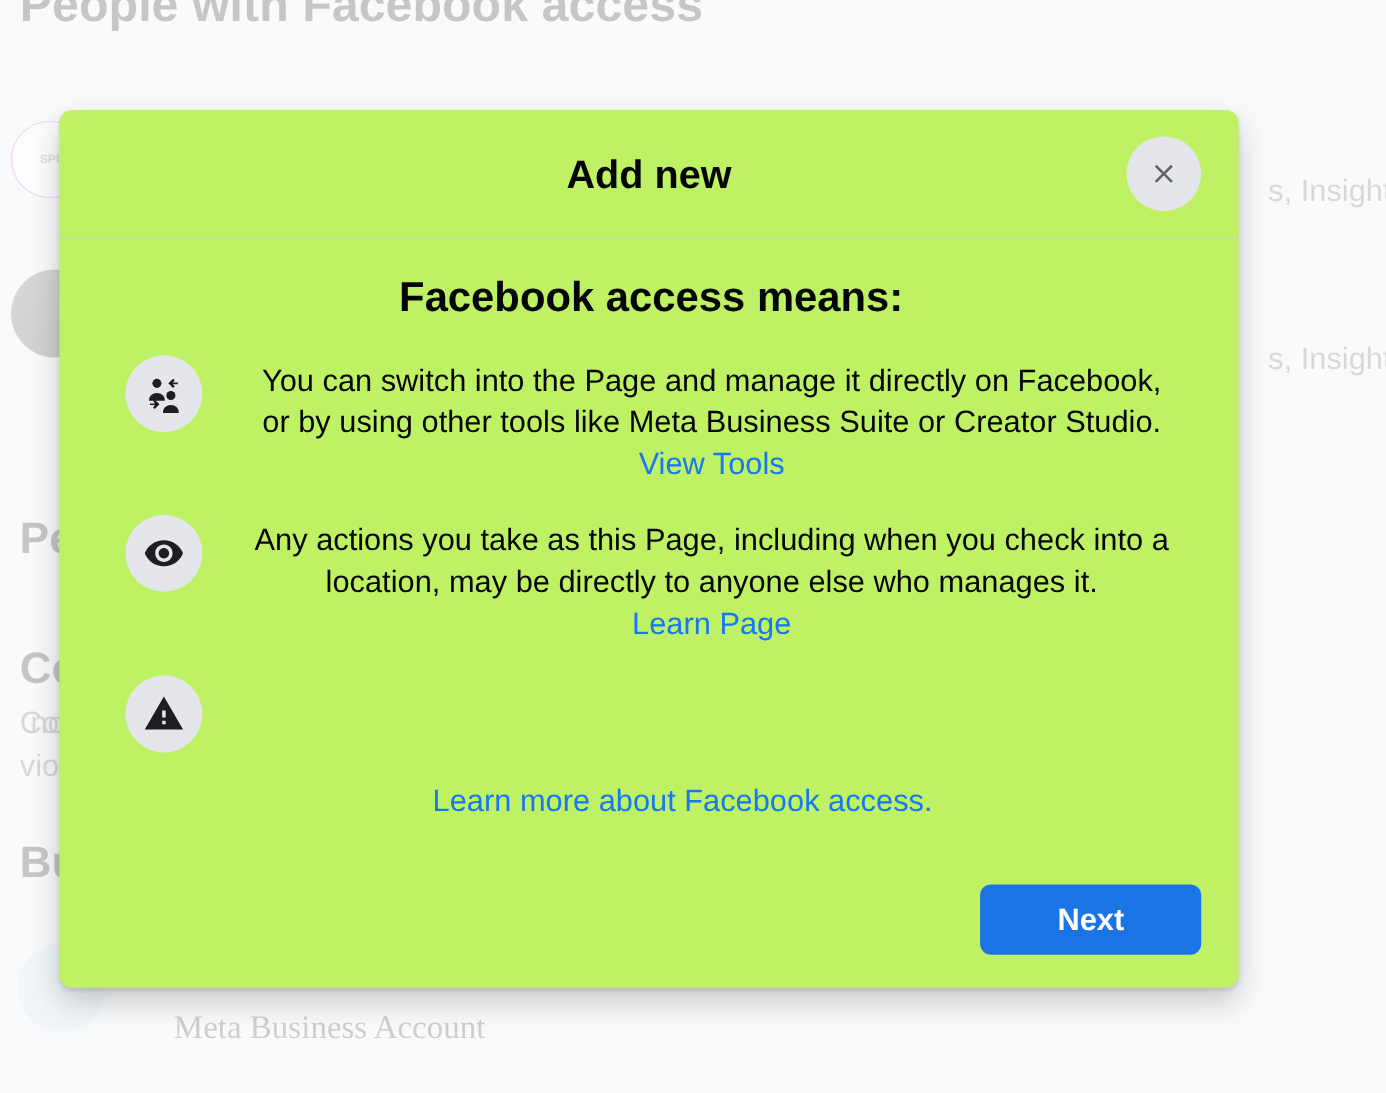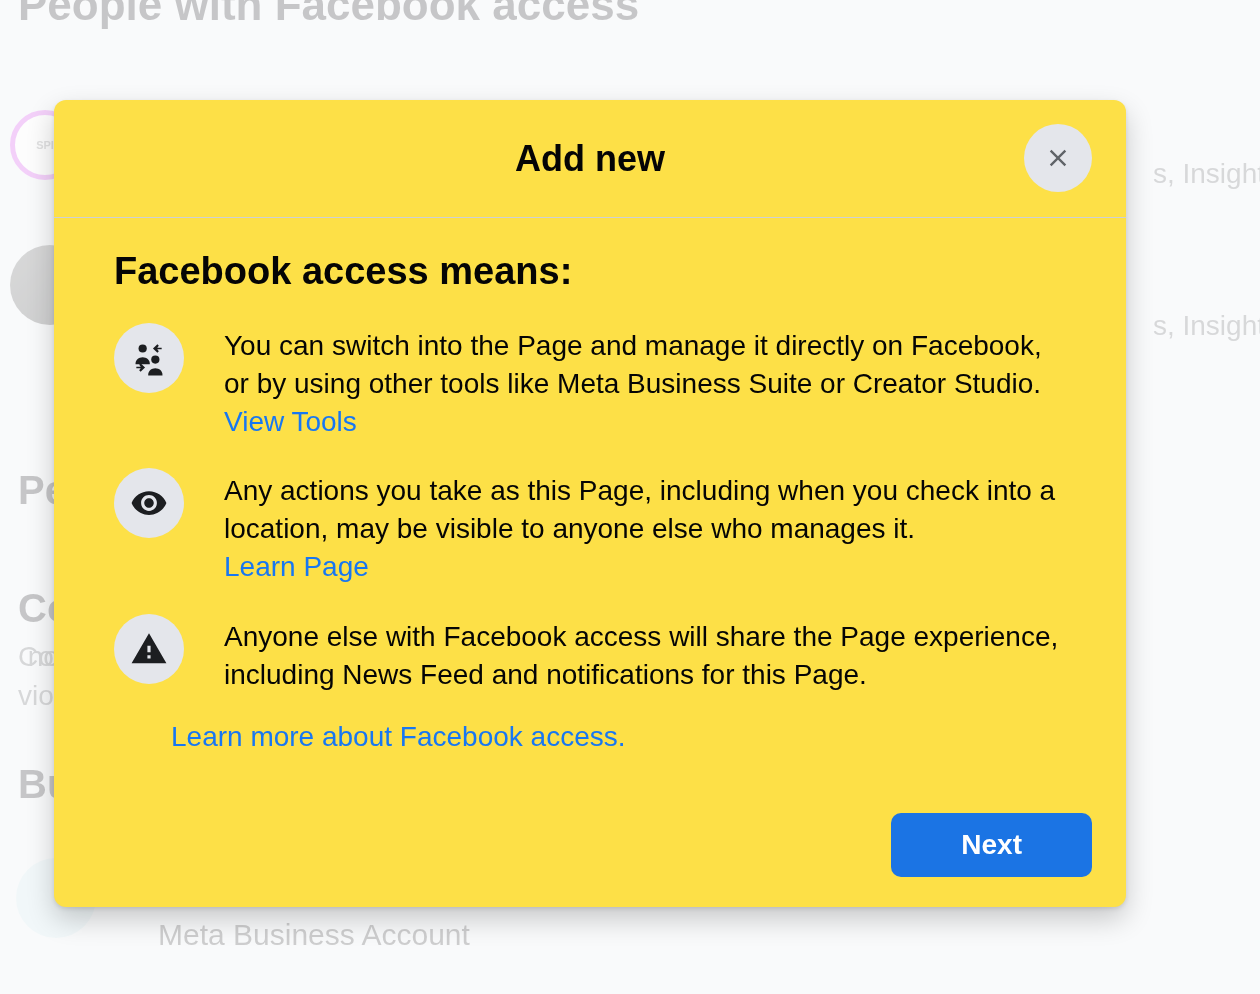--- a/index.html
+++ b/index.html
@@ -34,21 +34,21 @@
       left: 18px;
     }
     .bg-avatar-1 {
       position: absolute;
       top: 110px;
       left: 10px;
       width: 70px;
       height: 70px;
       border-radius: 50%;
       background: #fff;
-      border: 5px solid #d946ef;
+      border: 1px solid #d946ef;
       display: flex;
       align-items: center;
       justify-content: center;
       font-size: 11px;
       font-weight: 600;
       color: #888;
     }
     .bg-avatar-2 {
       position: absolute;
       top: 245px;
@@ -112,38 +112,39 @@
       height: 80px;
       border-radius: 50%;
       background: #d0e8ec;
     }
     .bg-text-4 {
       position: absolute;
       top: 918px;
       left: 158px;
       font-size: 30px;
       color: #404040;
+      font-family: Liberation Serif, serif;
     }
     .modal-overlay {
       position: absolute;
       top: 0;
       left: 0;
       width: 100%;
       height: 100%;
       background: rgba(255,255,255,0.6);
       display: flex;
       justify-content: center;
       align-items: flex-start;
     }
     .modal {
       position: absolute;
       top: 100px;
       left: 54px;
       width: 1072px;
-      background: #fde047;
+      background: #bef264;
       border-radius: 12px;
       box-shadow: 0 12px 28px 0 rgba(0,0,0,0.2), 0 2px 4px 0 rgba(0,0,0,0.1);
     }
     .modal-header {
       position: relative;
       display: flex;
       justify-content: center;
       align-items: center;
       height: 118px;
       border-bottom: 1px solid #ced0d4;
@@ -167,20 +168,21 @@
       justify-content: center;
       cursor: pointer;
     }
     .close-button svg {
       width: 28px;
       height: 28px;
       fill: #5f6368;
     }
     .modal-body {
       padding: 32px 56px 30px 60px;
+      text-align: center;
     }
     .body-heading {
       font-size: 38px;
       font-weight: 700;
       color: #050505;
       margin-bottom: 30px;
     }
     .info-item {
       display: flex;
       align-items: flex-start;
@@ -290,32 +292,29 @@
         </div>
       </div>
 
       <div class="info-item">
         <div class="info-icon">
           <svg viewBox="0 0 24 24">
               <path d="M12 4.5C7 4.5 2.73 7.61 1 12c1.73 4.39 6 7.5 11 7.5s9.27-3.11 11-7.5c-1.73-4.39-6-7.5-11-7.5zM12 17c-2.76 0-5-2.24-5-5s2.24-5 5-5 5 2.24 5 5-2.24 5-5 5zm0-8c-1.66 0-3 1.34-3 3s1.34 3 3 3 3-1.34 3-3-1.34-3-3-3z"></path>
             </svg>
         </div>
         <div class="info-text">
-          <span>Any actions you take as this Page, including when you check into a location, may be visible to anyone else who manages it. </span><br><span class="info-link">Learn Page</span>
+          <span>Any actions you take as this Page, including when you check into a location, may be directly to anyone else who manages it. </span><br><span class="info-link">Learn Page</span>
         </div>
       </div>
 
       <div class="info-item">
         <div class="info-icon">
           <svg viewBox="0 0 24 24">
               <path d="M1 21h22L12 2 1 21zm12-3h-2v-2h2v2zm0-4h-2v-4h2v4z"></path>
             </svg>
-        </div>
-        <div class="info-text">
-          <span>Anyone else with Facebook access will share the Page experience, including News Feed and notifications for this Page.</span>
         </div>
       </div>
 
       <span class="learn-more-access">Learn more about Facebook access.</span>
     </div>
     <div class="modal-footer">
       <button class="next-button">Next</button>
     </div>
   </div>
 </div>

